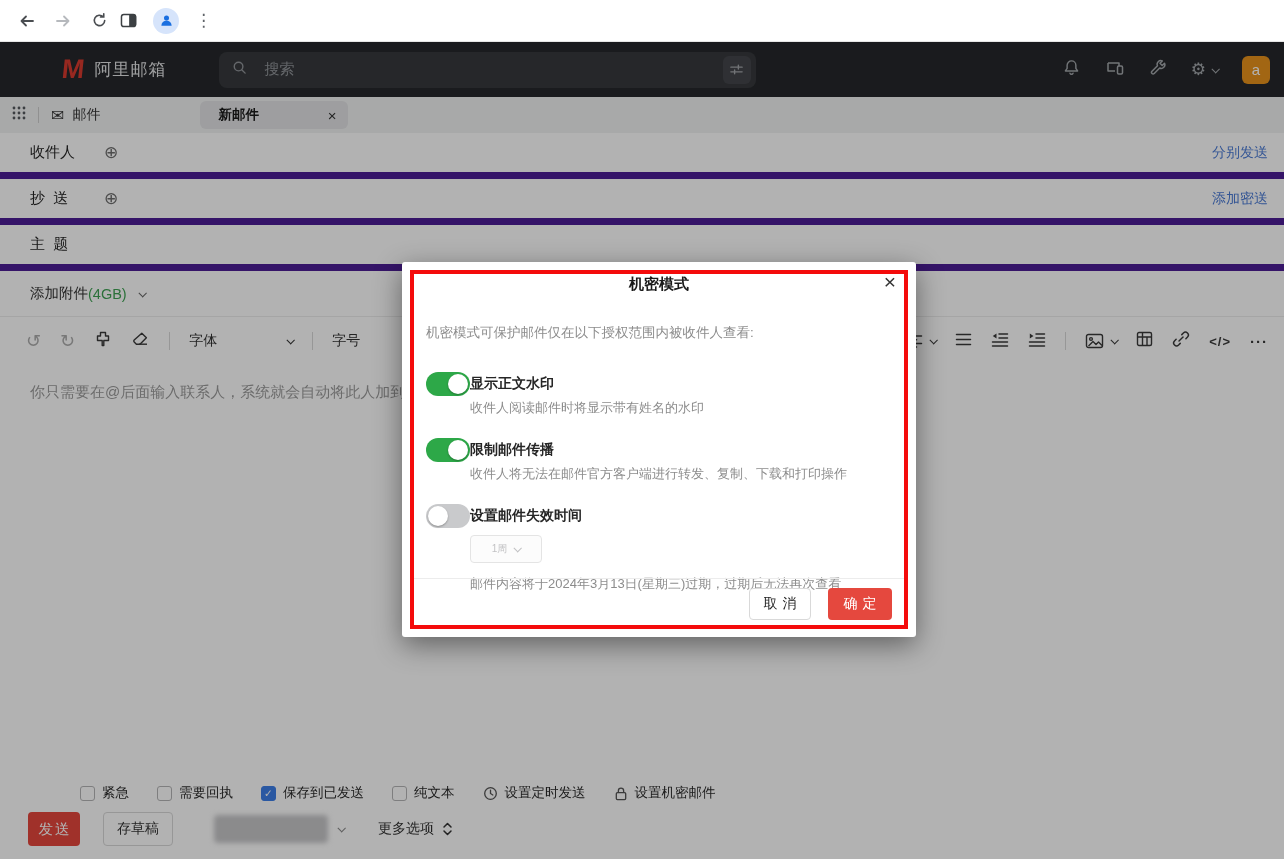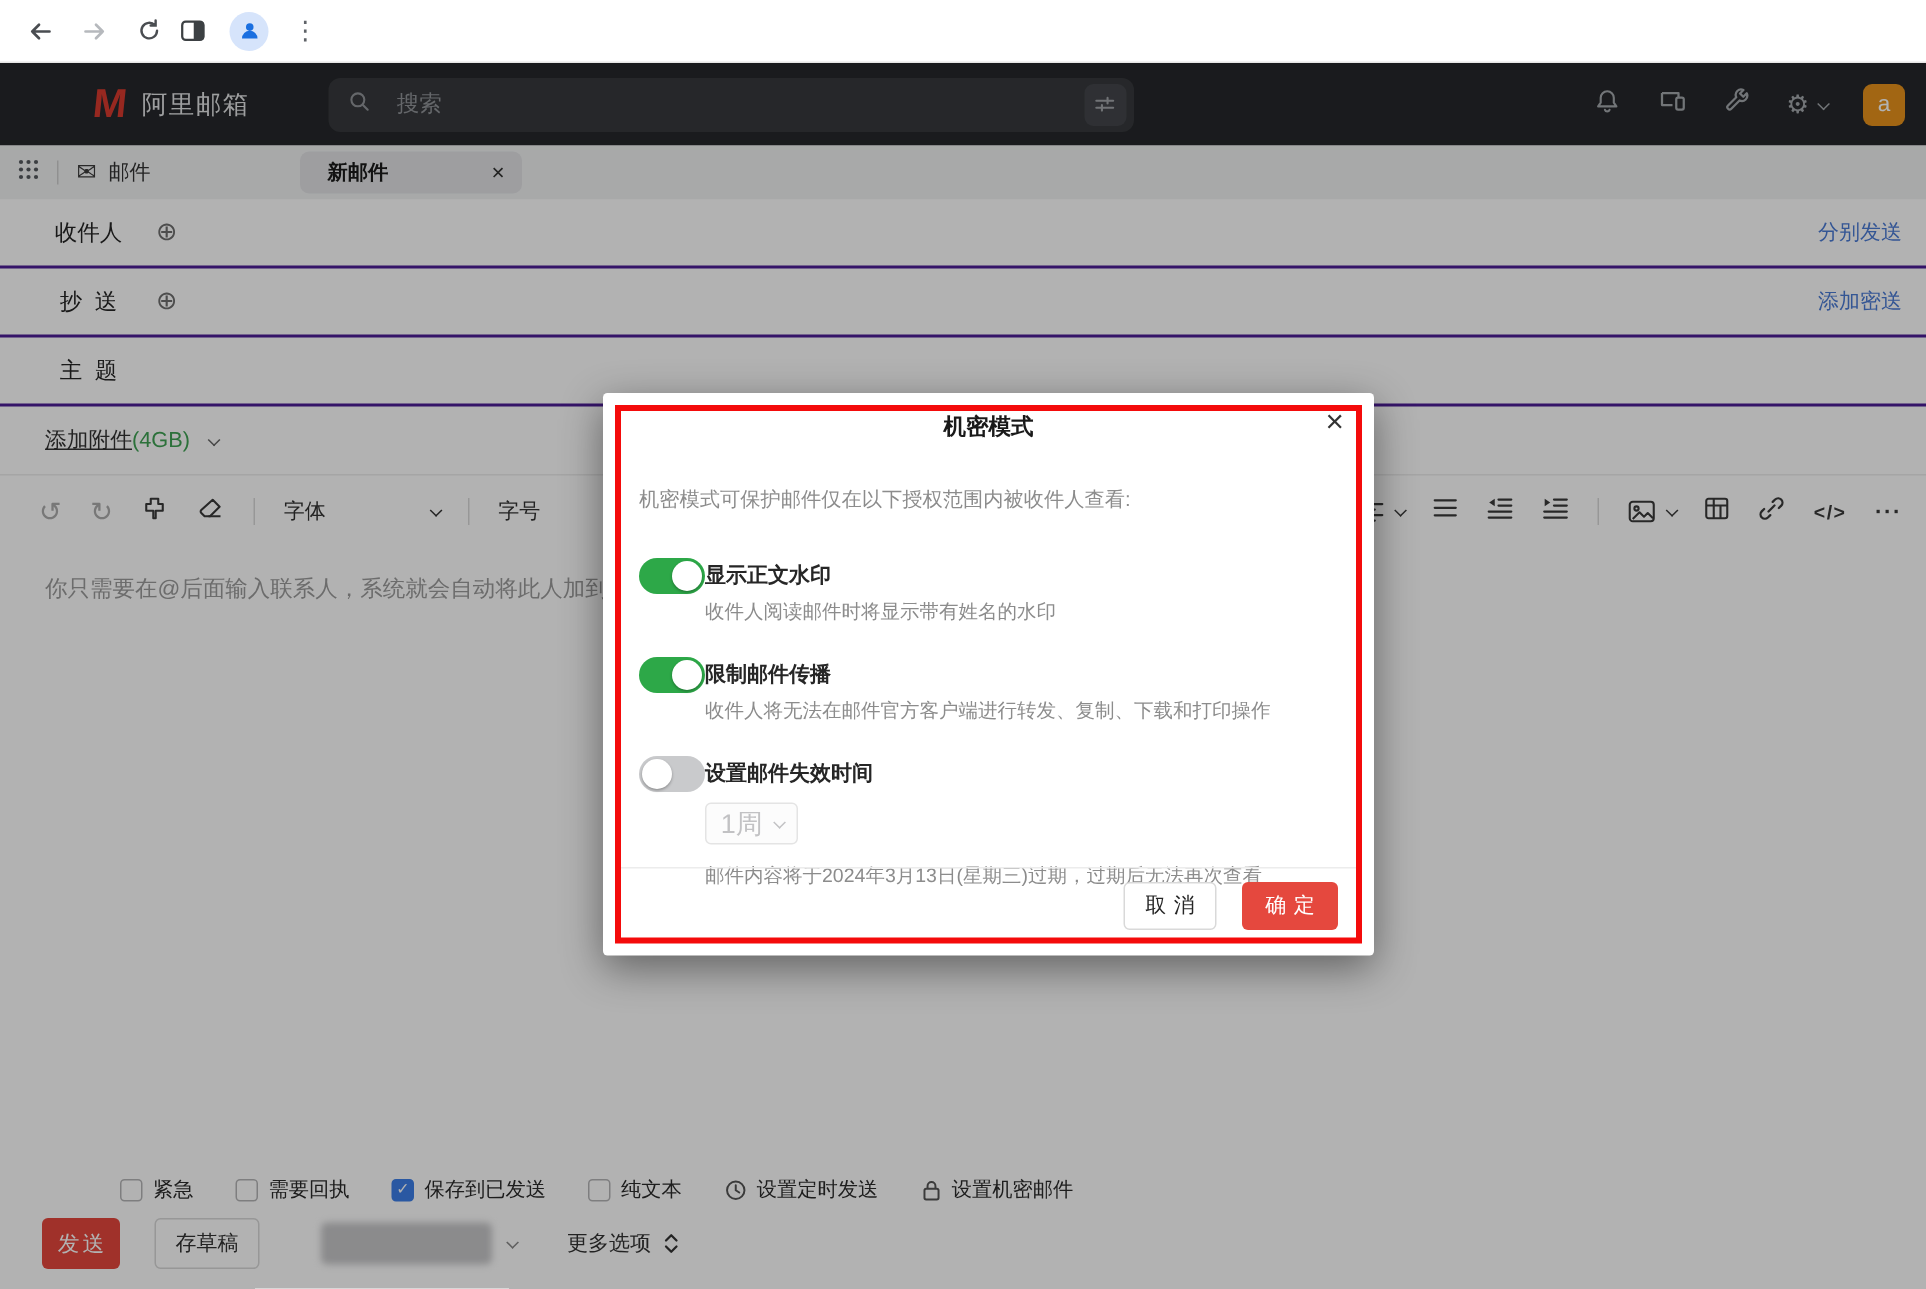--- a/index.html
+++ b/index.html
@@ -46,26 +46,26 @@
   .tab-divider { width:1px; height:16px; background:#cfcfcf; margin:0 12px; }
   .envelope { font-size:16px; color:#3c3c3c; }
   .applabel { font-size:14px; color:#333; margin-left:8px; }
   .tab { margin-left:100px; width:148px; height:28px; background:#e2e3e5; border-radius:6px;
          display:flex; align-items:center; padding:0 12px 0 18px; }
   .tab-label { font-size:13.5px; font-weight:bold; color:#1a1a1a; }
   .tab-close { margin-left:auto; font-size:15px; color:#333; }
 
   
   .compose { position:absolute; top:91px; left:0; right:0; bottom:0; background:#fff; }
-  .crow { height:46px; border-bottom:2px solid #4c1d95; display:flex; align-items:center; padding:0 16px 0 30px;text-align:center; }
+  .crow { height:46px; border-bottom:7px solid #4c1d95; display:flex; align-items:center; padding:0 16px 0 30px; }
   .crow .flabel { width:58px; font-size:15px; color:#262626; white-space:pre; }
   .plus { font-size:17px; color:#6f6f6f; margin-left:16px; }
   .rlink { margin-left:auto; font-size:14px; color:#4b7bd5; }
   .attach-row { height:46px; border-bottom:1px solid #ececec; display:flex; align-items:center; padding:0 30px; }
-  .attach-label { font-size:14.5px; color:#333;text-decoration:underline; }
+  .attach-label { font-size:14.5px; color:#333; }
   .attach-quota { font-size:14.5px; color:#3fa254; }
   .attach-row .chev { margin-left:12px; color:#666; }
 
   
   .toolbar { height:48px; display:flex; align-items:center; padding:0 16px 0 26px; gap:19px; color:#3a3a3a; }
   .tb-divider { width:1px; height:18px; background:#d9d9d9; }
   .tb-disabled { color:#adadad; font-size:18px; }
   .dd { display:flex; align-items:center; justify-content:space-between; color:#333; font-size:14px; }
   .dd.font { width:104px; } .dd.size { width:78px; }
   .tb-right { margin-left:auto; display:flex; align-items:center; gap:19px; }
@@ -103,22 +103,22 @@
   .m-desc { margin:30px 24px 0 24px; font-size:13.5px; color:#8c8c8c; }
   .m-rows { margin:30px 24px 0 24px; }
   .m-row { display:flex; align-items:flex-start; margin-bottom:21px; }
   .toggle { width:44px; height:24px; border-radius:12px; background:#c9cacc; position:relative; flex:none; margin-top:0; }
   .toggle.on { background:#2da848; }
   .toggle::after { content:""; position:absolute; top:2px; left:2px; width:20px; height:20px; border-radius:50%;
                    background:#fff; box-shadow:0 1px 2px rgba(0,0,0,0.3); }
   .toggle.on::after { left:auto; right:2px; }
   .m-label { font-size:14px; font-weight:bold; color:#262626; line-height:22px; }
   .m-sub { font-size:13px; color:#8c8c8c; margin-top:5px; }
-  .expire-select { margin-top:9px; width:62px; height:28px; border:1px solid #e4e4e4; border-radius:4px; background:#fcfcfc;
-                   display:flex; align-items:center; justify-content:center; gap:7px; font-size:18px; color:#c2c2c4; }
+  .expire-select { margin-top:9px; width:72px; height:28px; border:1px solid #e4e4e4; border-radius:4px; background:#fcfcfc;
+                   display:flex; align-items:center; justify-content:center; gap:7px; font-size:10px; color:#c2c2c4; }
   .expire-select .chev { border-color:#c2c2c4; }
   .expire-note { margin-top:12px; font-size:13px; color:#8c8c8c; }
   .m-footer { position:absolute; left:8px; right:8px; bottom:8px; height:51px; border-top:1px solid #ececec;
               display:flex; align-items:center; justify-content:flex-end; padding-right:16px; gap:17px; }
   .btn-cancel { width:62px; height:32px; background:#fff; border:1px solid #d9d9d9; border-radius:4px;
                 font-size:14px; color:#262626; letter-spacing:5px; padding-left:5px; }
   .btn-confirm { width:64px; height:32px; background:#e5483e; border:none; border-radius:4px;
                  font-size:14px; color:#fff; letter-spacing:5px; padding-left:5px; }
 </style>
 </head>

